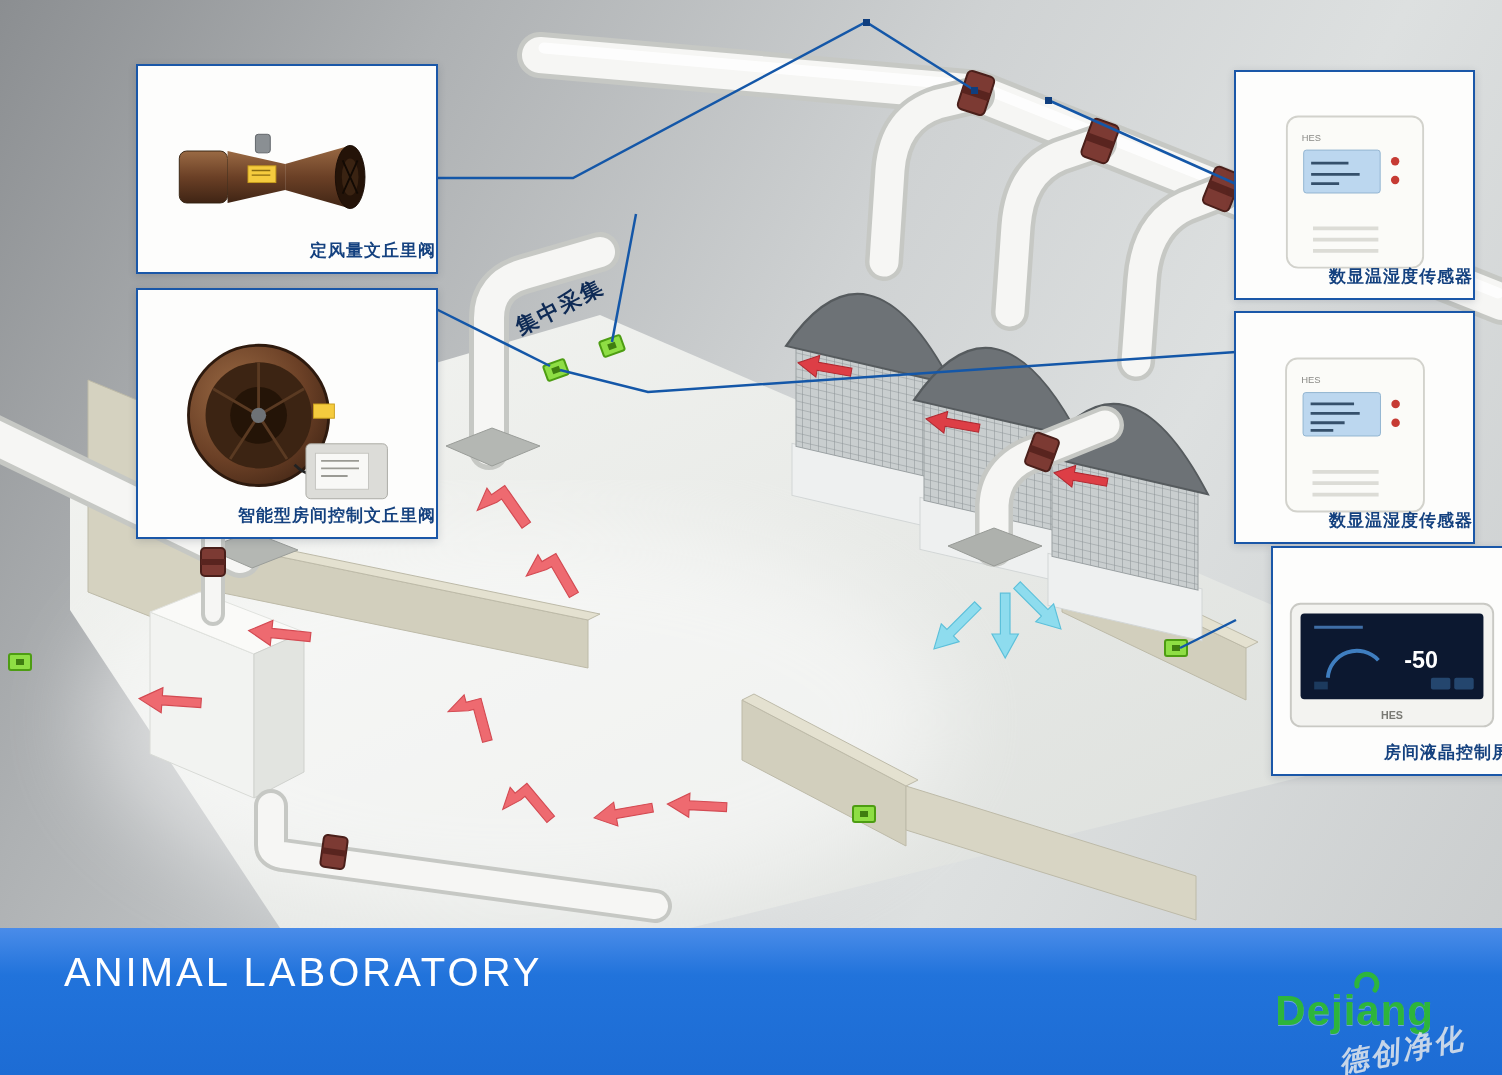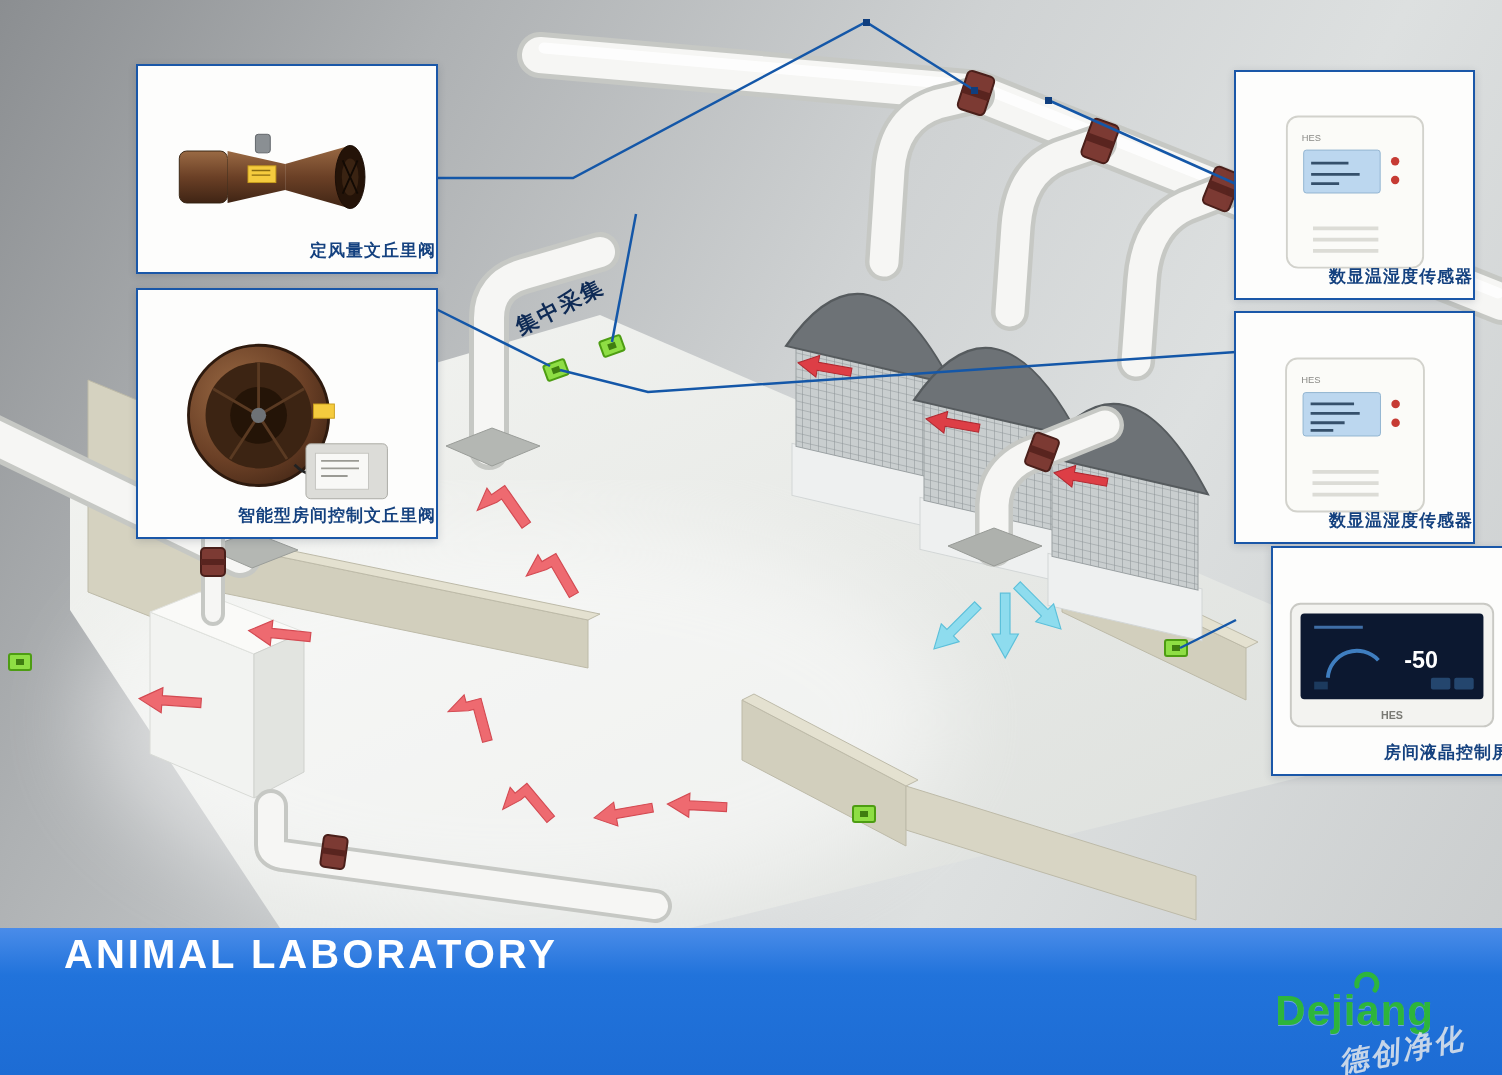--- a/index.html
+++ b/index.html
@@ -17,21 +17,21 @@
   #c2{left:136px;top:288px;width:298px;height:247px;}
   #c3{left:1234px;top:70px;width:237px;height:226px;}
   #c4{left:1234px;top:311px;width:237px;height:229px;}
   #c5{left:1234px;top:546px;width:237px;height:226px;margin-left:37px;}
   
   .collect-label{position:absolute;left:512px;top:292px;z-index:4;transform:rotate(-27deg);
     font-size:22px;font-weight:700;color:#0e2a55;letter-spacing:2px;}
   
   .banner{position:absolute;left:0;top:928px;width:1502px;height:147px;z-index:6;
     background:linear-gradient(180deg,#4a8ce9 0%,#2173db 32%,#1d6cd4 100%);}
-  .banner-title{position:absolute;left:64px;top:4px;color:#ffffff;font-weight:700;
+  .banner-title{position:absolute;left:64px;top:22px;color:#ffffff;font-weight:400;
     font-size:40px;letter-spacing:3px;}
   .banner-subtitle{position:absolute;left:66px;top:86px;color:#ffffff;font-weight:700;
     font-size:31px;letter-spacing:6px;}
   .logo{position:absolute;right:34px;bottom:12px;width:240px;height:80px;margin-top:26px;}
   .logo-text{position:absolute;right:34px;top:4px;color:#2db53c;font-weight:800;font-size:42px;
     letter-spacing:1px;text-shadow:0 1px 0 rgba(255,255,255,.35);}
   .logo-mark{position:absolute;right:88px;top:-16px;}
   .watermark{position:absolute;right:2px;bottom:-8px;transform:rotate(-12deg);
     font-family:"Liberation Serif",serif;font-style:italic;font-weight:700;
     font-size:29px;color:rgba(228,231,235,0.85);letter-spacing:3px;}

